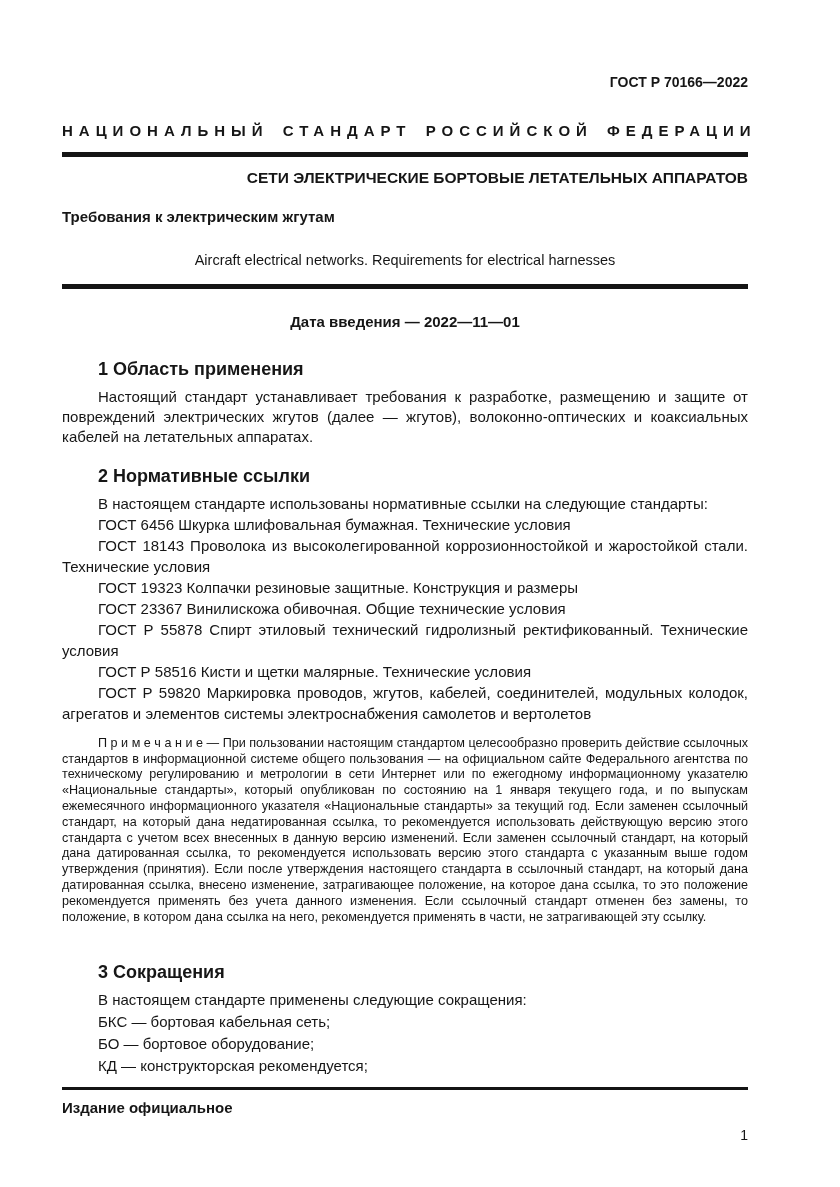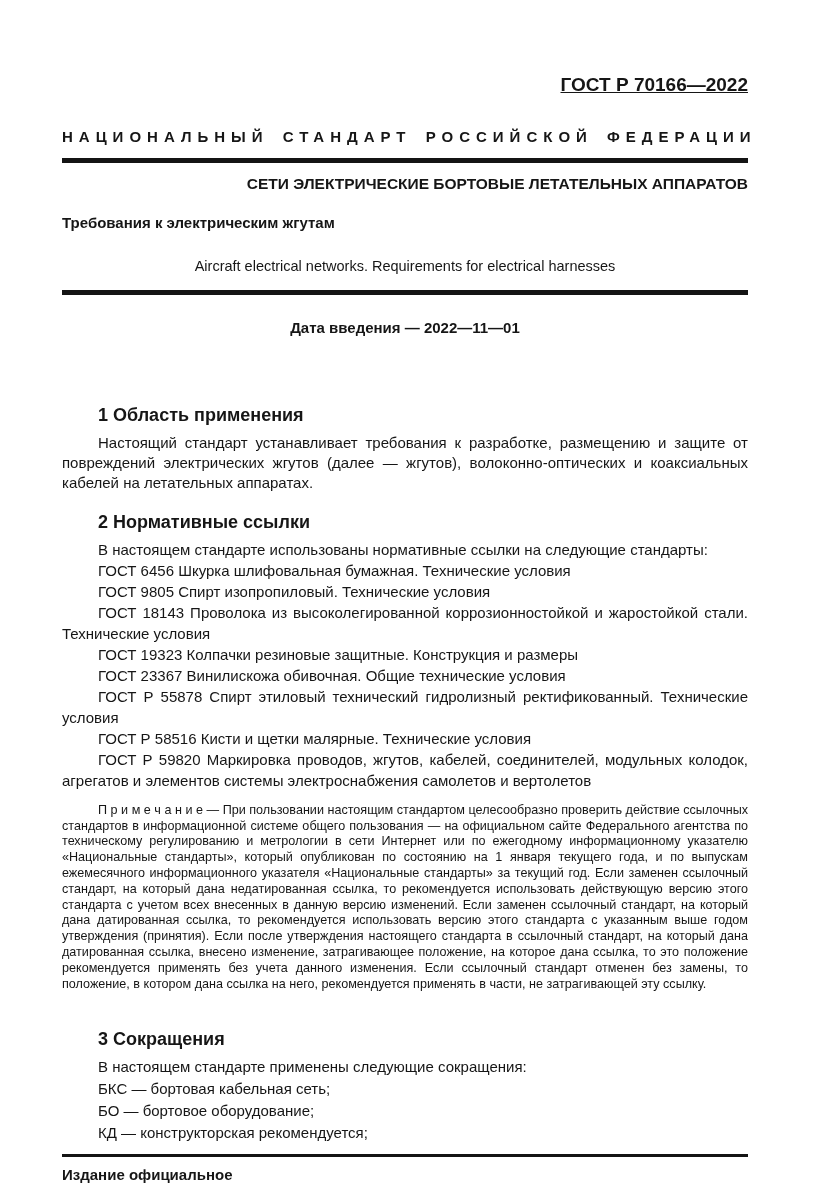--- a/index.html
+++ b/index.html
@@ -16,23 +16,22 @@
     overflow: hidden;
   }
   .content {
     margin-left: 62px;
     width: 686px;
   }
   .doc-code {
     padding-top: 74px;
     text-align: right;
     font-weight: bold;
-    font-size: 19px;
+    font-size: 14px;
     line-height: 1.2;
-    text-decoration: underline;
   }
   .banner {
     margin-top: 31px;
     font-weight: bold;
     font-size: 15px;
     letter-spacing: 6px;
     white-space: nowrap;
     text-align: justify;
     text-align-last: justify;
     word-spacing: 4px;
@@ -69,21 +68,21 @@
     text-align: center;
     font-weight: bold;
     font-size: 15px;
   }
   .sec-heading {
     font-size: 18px;
     font-weight: bold;
     margin: 0 0 0 36px;
     line-height: 22px;
   }
-  .sec-1 { margin-top: 68px; }
+  .sec-1 { margin-top: 28px; }
   .sec-2 { margin-top: 18px; }
   .sec-3 { margin-top: 36px; }
   p.body-par {
     font-size: 15px;
     line-height: 20px;
     text-align: justify;
     text-indent: 36px;
     margin: 7px 0 0 0;
   }
   .refs p, .abbrs p {
@@ -144,21 +143,20 @@
     <p class="body-par">Настоящий стандарт устанавливает требования к разработке, размещению и защите от повреждений электрических жгутов (далее — жгутов), волоконно-оптических и коаксиальных кабелей на летательных аппаратах.</p>
   </section>
 
   <section class="sec-2">
     <h2 class="sec-heading">2 Нормативные ссылки</h2>
     <div class="refs">
       <p class="intro">В настоящем стандарте использованы нормативные ссылки на следующие стандарты:</p>
 
         <p>ГОСТ 6456 Шкурка шлифовальная бумажная. Технические условия</p>
 
-        <p>ГОСТ 9805 Спирт изопропиловый. Технические условия</p>
 
         <p>ГОСТ 18143 Проволока из высоколегированной коррозионностойкой и жаростойкой стали. Технические условия</p>
 
         <p>ГОСТ 19323 Колпачки резиновые защитные. Конструкция и размеры</p>
 
         <p>ГОСТ 23367 Винилискожа обивочная. Общие технические условия</p>
 
         <p>ГОСТ Р 55878 Спирт этиловый технический гидролизный ректификованный. Технические условия</p>
 
         <p>ГОСТ Р 58516 Кисти и щетки малярные. Технические условия</p>

